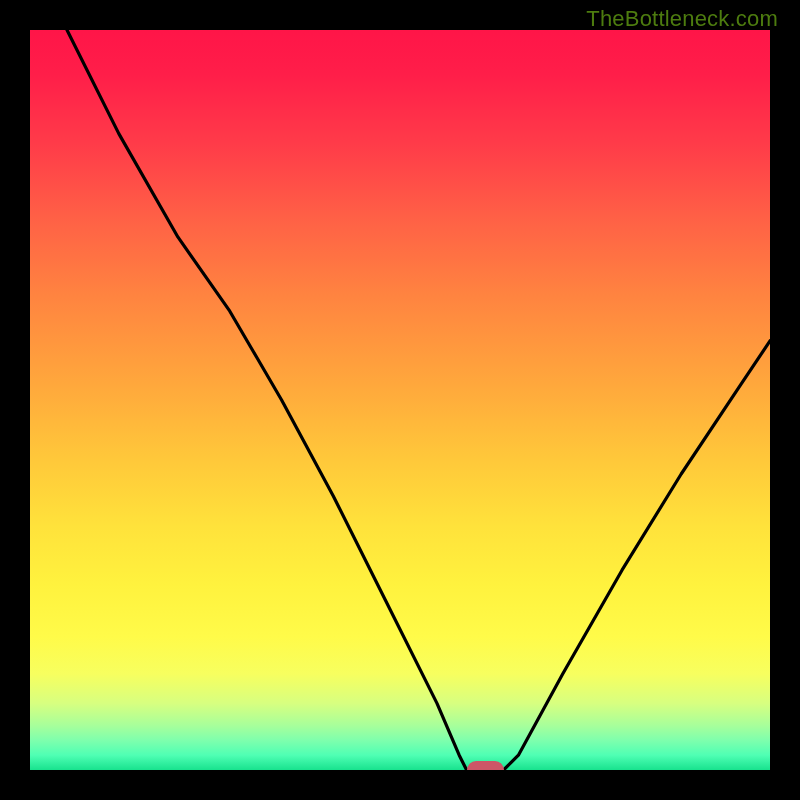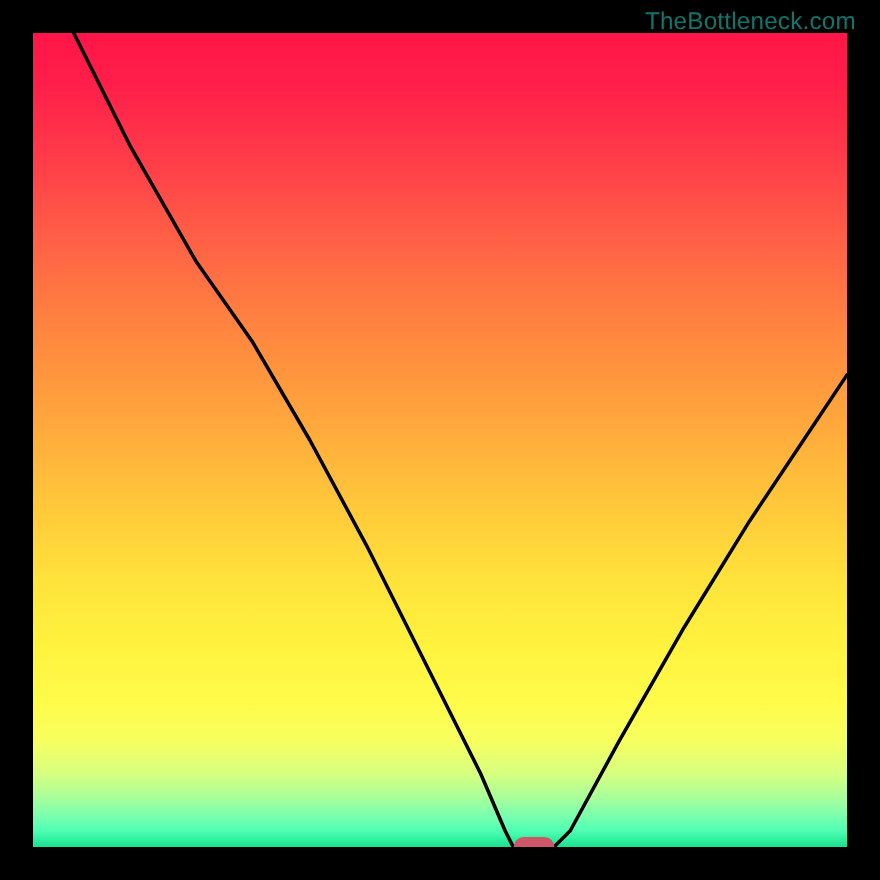--- a/index.html
+++ b/index.html
@@ -59,21 +59,21 @@
   }
   .marker {
     position: absolute;
     border-radius: 9px;
     background: #cd5667;
   }
   .watermark {
     position: absolute;
     top: 6px;
     right: 22px;
-    color: #0f766e;
+    color: #4d7c0f;
     font-family: Arial, Helvetica, sans-serif;
     font-size: 22px;
     font-weight: 500;
     letter-spacing: 0.2px;
   }
 </style>
 </head>
 <body>
 
 <div class="frame">

